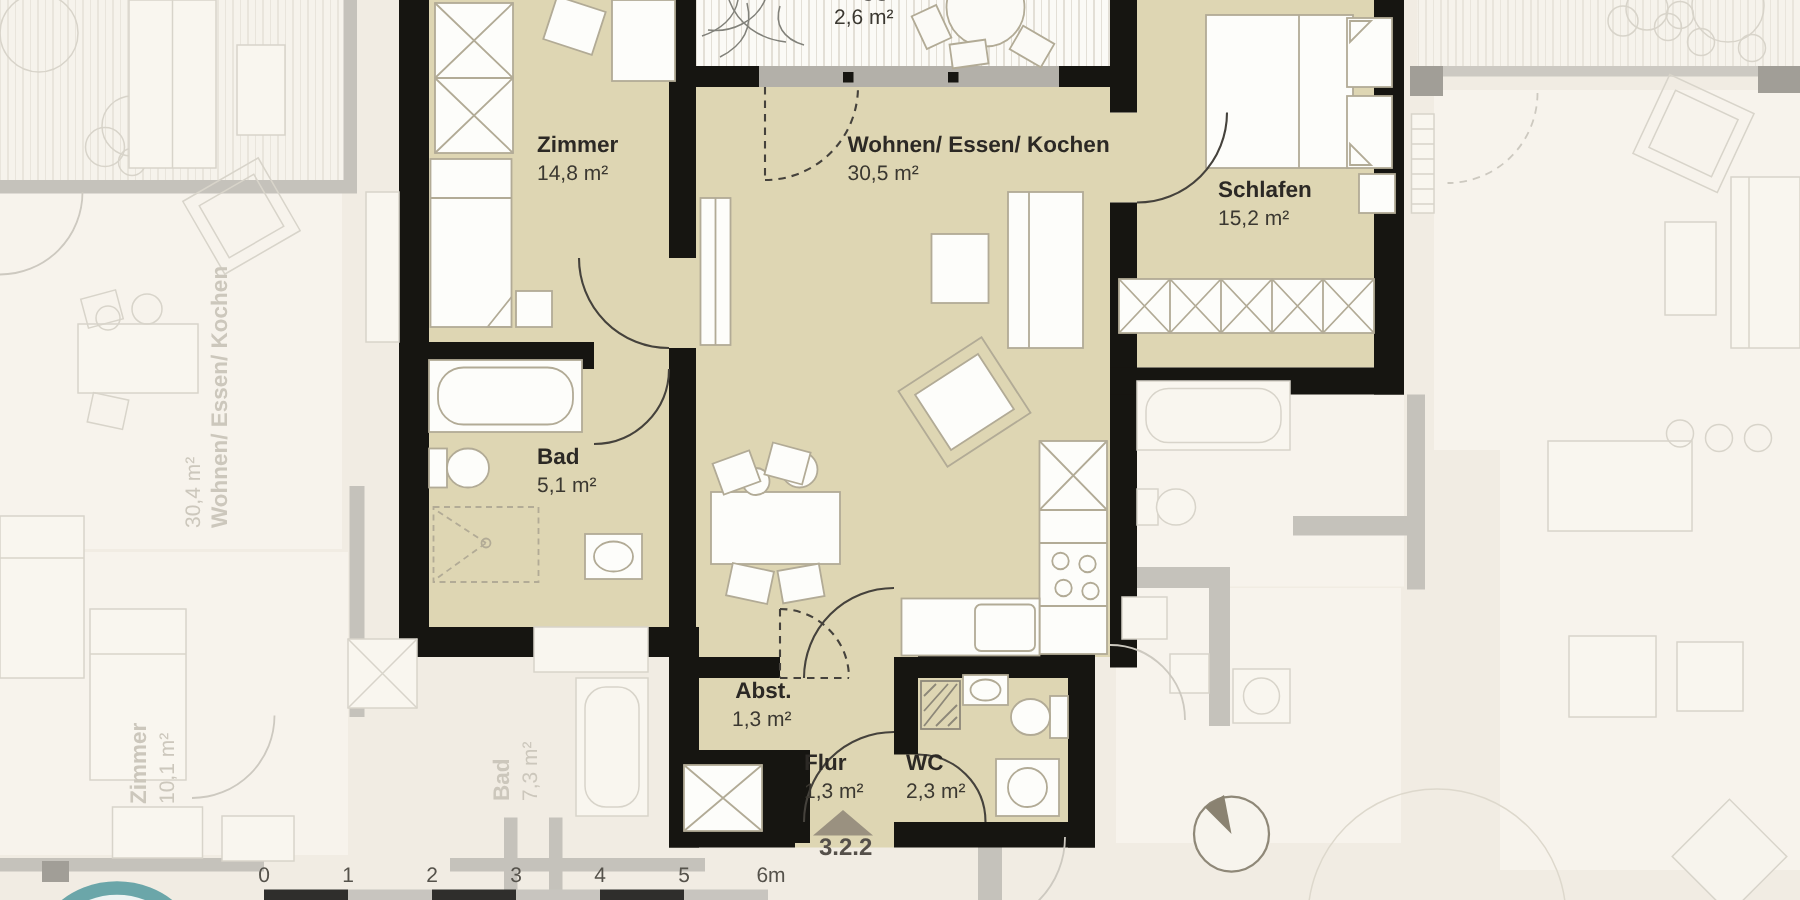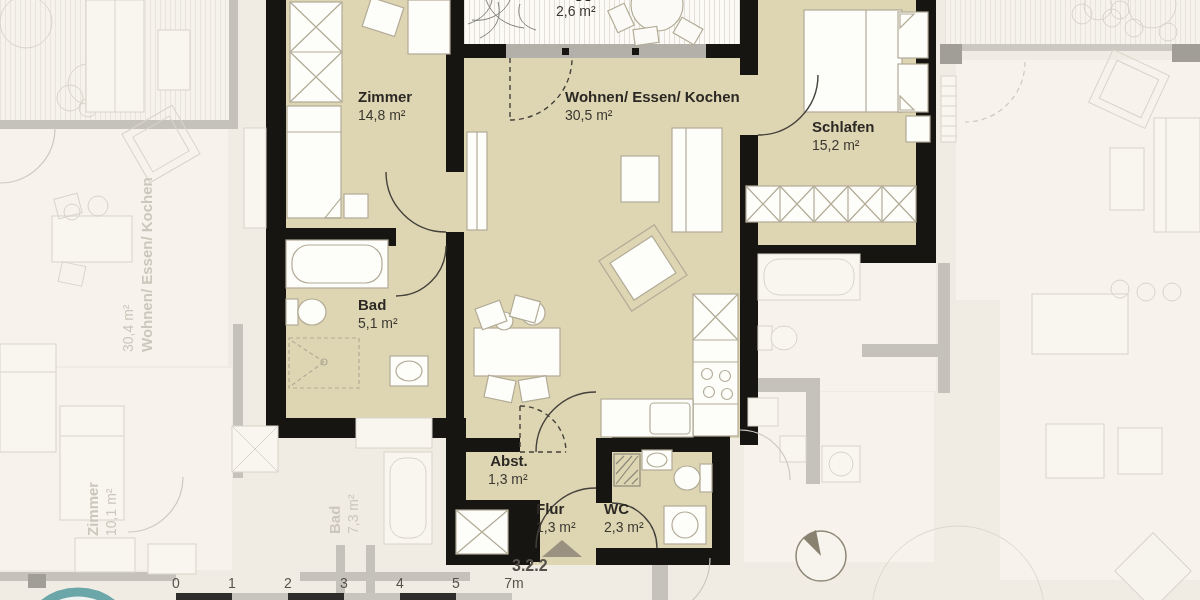--- a/index.html
+++ b/index.html
@@ -311,30 +311,30 @@
   <div class="vlbl" style="left:84px;top:536px;">
     <span class="nm">Zimmer</span>
     <span class="ar">10,1 m²</span>
   </div>
   <div class="vlbl" style="left:326px;top:534px;">
     <span class="nm">Bad</span>
     <span class="ar">7,3 m²</span>
   </div>
 
   <div class="tri" style="left:542px;top:540px;"></div>
-  <div class="unit" style="left:512px;top:557px;">3.2.2</div>
+  <div class="unit" style="left:546px;top:557px;">3.2.2</div>
 
   <div>
     <span class="tick" style="left:176px;top:575px;">0</span>
     <span class="tick" style="left:232px;top:575px;">1</span>
     <span class="tick" style="left:288px;top:575px;">2</span>
     <span class="tick" style="left:344px;top:575px;">3</span>
     <span class="tick" style="left:400px;top:575px;">4</span>
     <span class="tick" style="left:456px;top:575px;">5</span>
-    <span class="tick" style="left:514px;top:575px;">7m</span>
+    <span class="tick" style="left:514px;top:575px;">6m</span>
     <div class="seg" style="left:176px;top:593px;width:56px;background:#2f2e2c;"></div>
     <div class="seg" style="left:232px;top:593px;width:56px;background:#c8c5bf;"></div>
     <div class="seg" style="left:288px;top:593px;width:56px;background:#2f2e2c;"></div>
     <div class="seg" style="left:344px;top:593px;width:56px;background:#c8c5bf;"></div>
     <div class="seg" style="left:400px;top:593px;width:56px;background:#2f2e2c;"></div>
     <div class="seg" style="left:456px;top:593px;width:56px;background:#c8c5bf;"></div>
   </div>
 
 </div>
 

